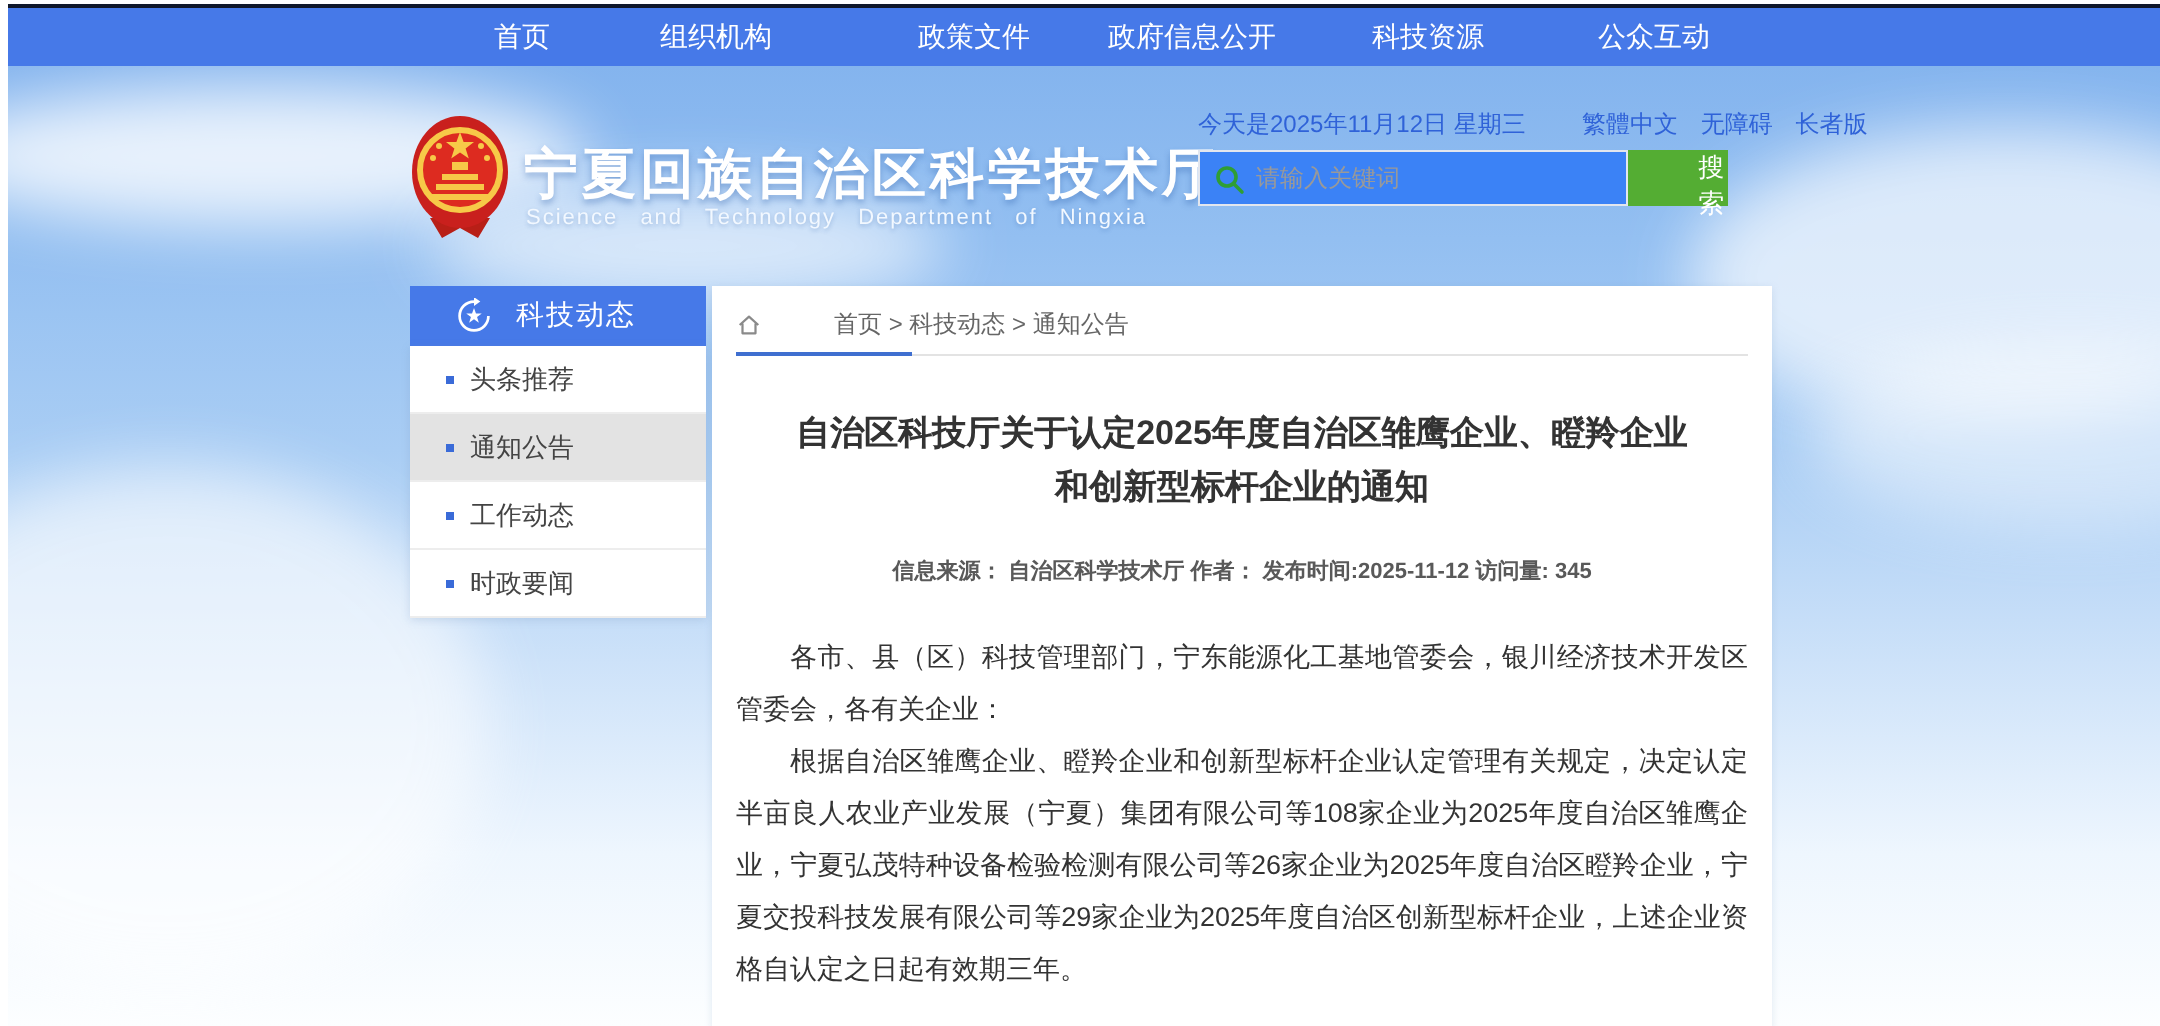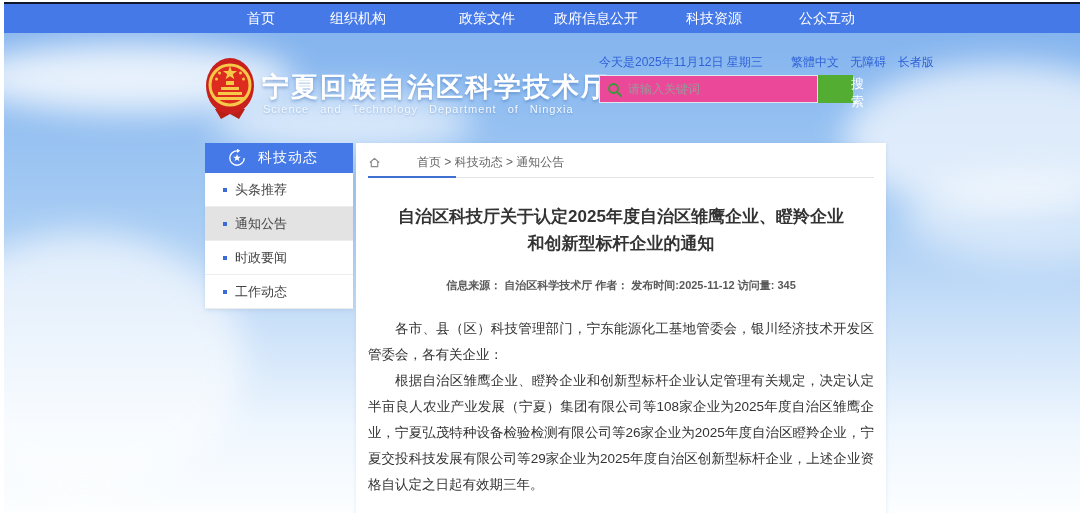--- a/index.html
+++ b/index.html
@@ -28,27 +28,27 @@
   .header { position:absolute; left:0; top:31px; width:100%; height:112px; }
   .emblem { position:absolute; left:201px; top:24px; width:50px; height:66px; }
   .site-title { position:absolute; left:258px; top:36px; color:#ffffff; font-size:27px;
     font-weight:bold; letter-spacing:2px; text-shadow:0 2px 3px rgba(30,80,160,.35); white-space:nowrap; }
   .site-sub { position:absolute; left:259px; top:70px; color:#f2f8ff; font-size:11px;
     letter-spacing:1px; word-spacing:7px; text-shadow:0 1px 2px rgba(30,80,160,.3); white-space:nowrap; }
   .date-row { position:absolute; left:595px; top:21px; font-size:12px; color:#2f62d8; white-space:nowrap; }
   .quick-links { position:absolute; left:787px; top:21px; font-size:12px; color:#2f62d8; white-space:nowrap; }
   .quick-links span { margin-right:8px; cursor:pointer; }
   .searchbar { position:absolute; left:595px; top:42px; width:265px; height:28px; display:flex; }
-  .search-input-wrap { position:relative; width:219px; height:28px; background:#ec4899;
+  .search-input-wrap { position:relative; width:219px; height:28px; background:#3b82f6;
     border:1px solid #e2e6ee; }
   .search-input-wrap input { position:absolute; left:28px; top:0; width:185px; height:26px;
     border:none; outline:none; font-size:12px; color:#333; background:transparent; }
   .search-input-wrap input::placeholder { color:#999; }
   .search-icon { position:absolute; left:7px; top:6px; }
-  .search-btn { width:35px; height:28px; background:#54ad33; color:#ffffff; font-size:13px;
+  .search-btn { width:50px; height:28px; background:#54ad33; color:#ffffff; font-size:13px;
     border:none; cursor:pointer;padding-left:33px; }
 
   
   .sidebar { position:absolute; left:201px; top:141px; width:148px; }
   .sidebar-head { height:30px; background:#4679e8; display:flex; align-items:center;
     padding-left:23px; }
   .sidebar-head .t { color:#ffffff; font-size:14px; margin-left:12px; letter-spacing:1px; }
   .sidebar-list { background:#ffffff; box-shadow:0 1px 4px rgba(120,150,190,.25); }
   .side-item { height:34px; display:flex; align-items:center; padding-left:18px;
     font-size:13px; color:#444; border-bottom:1px solid #ededed; cursor:pointer; background:#fff; }
@@ -143,25 +143,25 @@
       <div class="side-item">
         <span class="bullet"></span>
         <span>头条推荐</span>
       </div>
       <div class="side-item active">
         <span class="bullet"></span>
         <span>通知公告</span>
       </div>
       <div class="side-item">
         <span class="bullet"></span>
-        <span>时政要闻</span>
+        <span>工作动态</span>
       </div>
       <div class="side-item">
         <span class="bullet"></span>
-        <span>工作动态</span>
+        <span>时政要闻</span>
       </div>
     </div>
   </div>
 
   <div class="main">
     <div class="breadcrumb">
       <svg width="13" height="13" viewBox="0 0 14 14">
         <path d="M2,7 L7,2.5 L12,7 M3.5,6.2 L3.5,11.5 L10.5,11.5 L10.5,6.2" fill="none" stroke="#8a8a8a" stroke-width="1.2" stroke-linejoin="round"></path>
       </svg>
       <span class="bc-text">首页 &gt; 科技动态 &gt; 通知公告</span>

